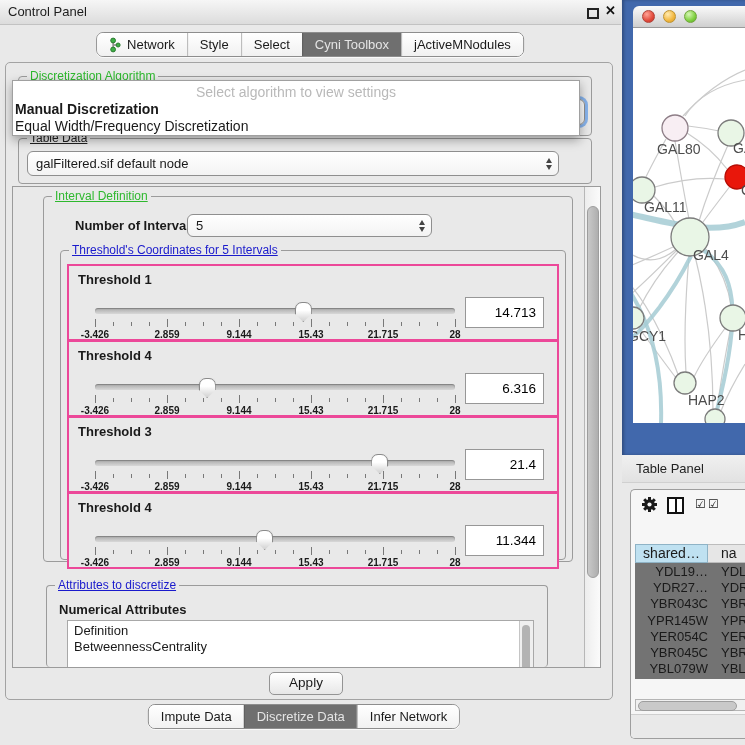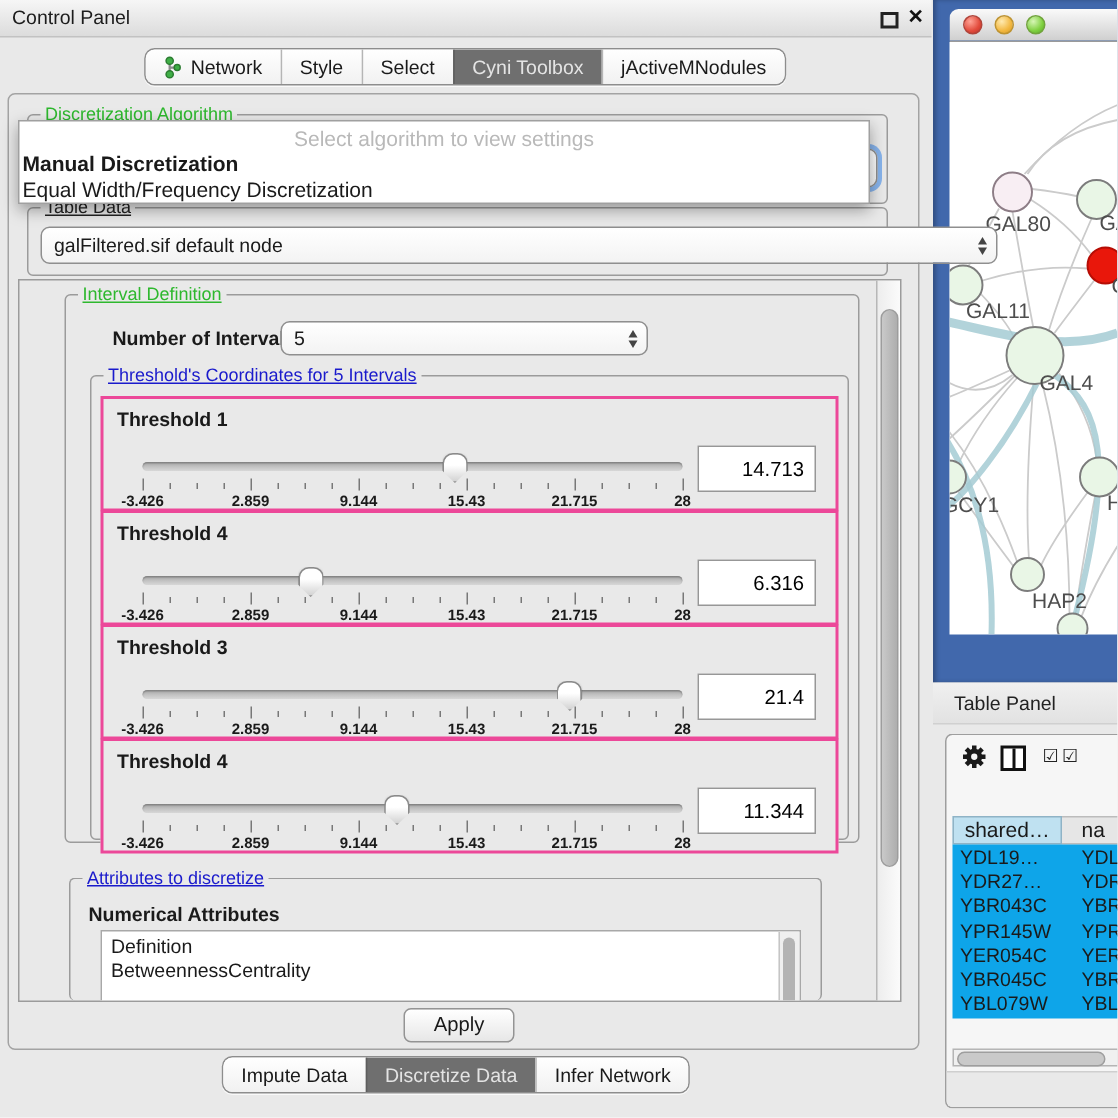--- a/index.html
+++ b/index.html
@@ -103,21 +103,21 @@
           border-bottom:1px solid #d0d0d0;font-size:13px;line-height:28px;padding-left:14px;box-sizing:border-box;color:#222;}
   .table-panel{left:630px;top:489px;width:115px;height:248px;background:#f6f6f6;border:1px solid #9e9e9e;
                border-right:none;border-radius:5px 0 0 5px;overflow:hidden;}
   .col-icon{position:absolute;width:13px;height:13px;border:2px solid #111;background:#fff;}
   .col-icon::after{content:"";position:absolute;left:50%;top:0;bottom:0;width:2px;margin-left:-1px;background:#111;}
   .chk{position:absolute;font-size:12px;color:#222;}
   .tp-header{position:absolute;top:54px;left:4px;right:0;height:19px;display:flex;font-size:14px;}
   .tp-h1{width:73px;background:#bfe1f1;border:1px solid #8fb3c6;box-sizing:border-box;text-align:center;line-height:17px;}
   .tp-h2{flex:1;background:#e6e6e6;border:1px solid #bcbcbc;border-left:none;box-sizing:border-box;
          padding-left:13px;line-height:17px;overflow:hidden;}
-  .tp-body{position:absolute;top:73px;left:4px;right:0;height:116px;background:#0ea5e9;overflow:hidden;}
+  .tp-body{position:absolute;top:73px;left:4px;right:0;height:116px;background:#737373;overflow:hidden;text-align:right;}
   .tp-row{display:flex;height:16.3px;font-size:13px;align-items:center;}
   .tp-c1{width:73px;padding-left:5px;box-sizing:border-box;white-space:nowrap;overflow:hidden;}
   .tp-c2{flex:1;padding-left:13px;white-space:nowrap;overflow:hidden;}
   .tp-hscroll{position:absolute;top:209px;left:4px;right:0;height:12px;background:#f0f0f0;border:1px solid #b5b5b5;box-sizing:border-box;}
   .tp-hthumb{position:absolute;left:2px;right:8px;top:1px;height:8px;border-radius:5px;background:#c9c9c9;border:1px solid #9e9e9e;}
   .tp-footer{position:absolute;top:224px;left:0;right:0;height:24px;background:#e9e9e9;border-top:1px solid #cfcfcf;}
 </style>
 </head>
 <body>
 
@@ -171,21 +171,21 @@
   <div class="abs popup">
     <div class="popup-hint">Select algorithm to view settings</div>
     <div id="popupItems">
         <div class="popup-item" style="top: 20px; font-weight: 700;">Manual Discretization</div>
         <div class="popup-item" style="top: 37px; font-weight: 400;">Equal Width/Frequency Discretization</div>
       </div>
   </div>
 
   <div class="abs groupbox" style="left:18px;top:138px;width:572px;height:44px;z-index:2;">
     <span class="gb-title" style="color:#222;">Table Data</span>
-    <div class="combo" style="position:absolute;left:8px;top:12px;width:638px;height:25px;box-sizing:border-box;">
+    <div class="combo" style="position:absolute;left:8px;top:12px;width:532px;height:25px;box-sizing:border-box;">
       <span>galFiltered.sif default node</span>
       <span class="spin">
           <span class="up"></span>
           <span class="dn"></span>
         </span>
     </div>
   </div>
 
   <div class="abs scrollpane">
     <div class="vsb">

